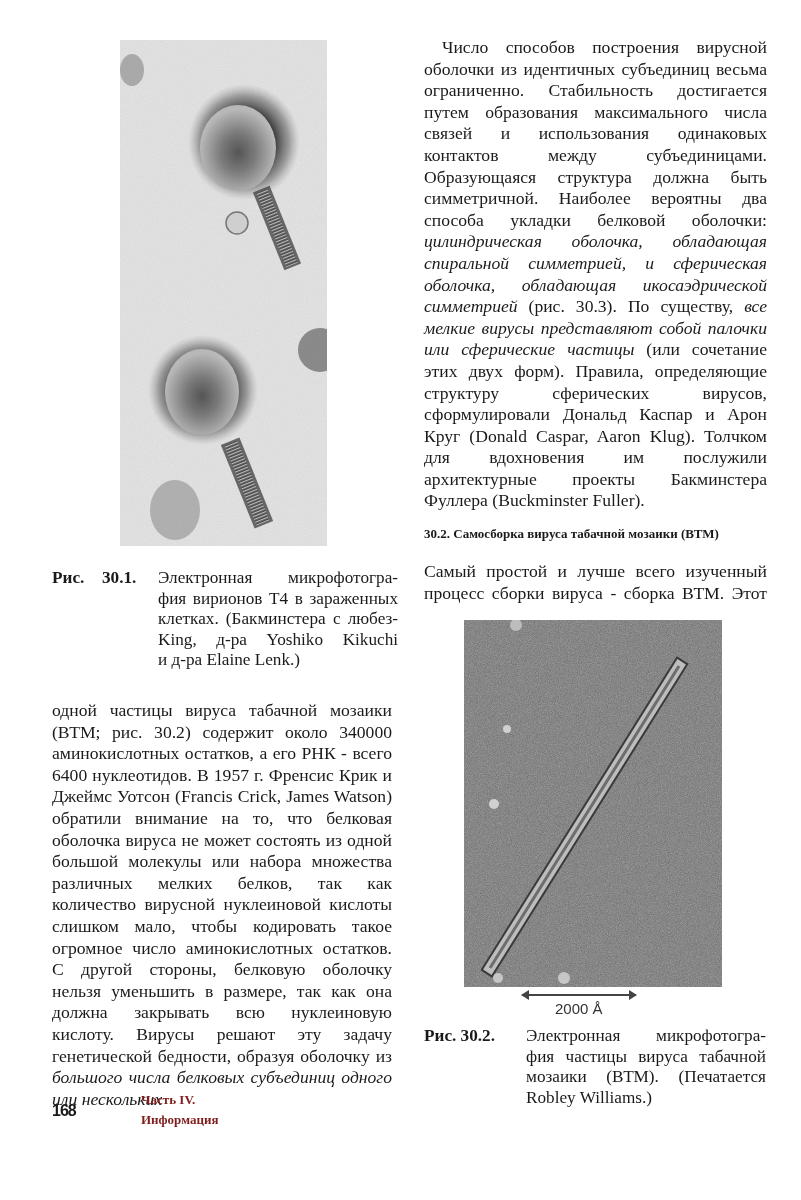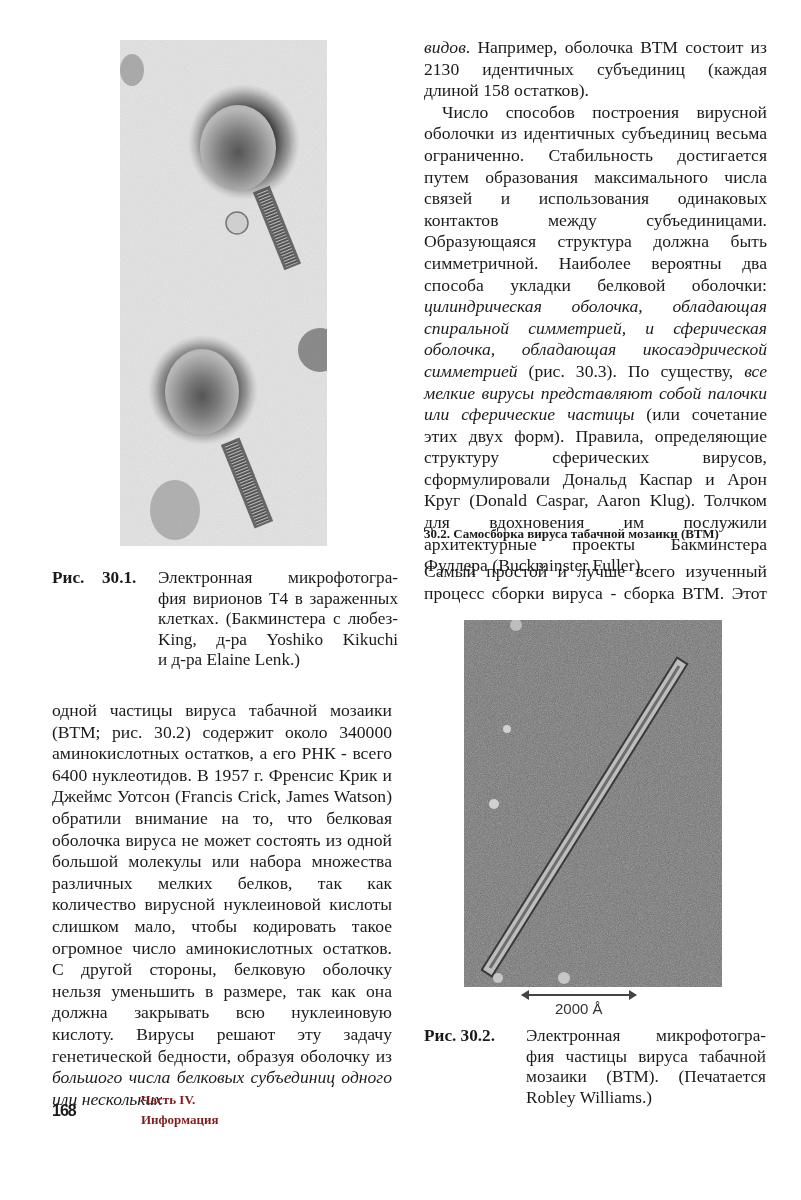--- a/index.html
+++ b/index.html
@@ -90,21 +90,20 @@
   <div class="just-last">клетках. (Бакминстера с любез-</div>
   <div class="just-last">King, д-ра Yoshiko Kikuchi</div>
   <div>и д-ра Elaine Lenk.)</div>
 </div>
 
 <div class="abs col" style="left:52px; top:700px; width:340px;">
   <p><span>одной частицы вируса табачной мозаики (ВТМ; рис. 30.2) содержит около 340000 аминокислотных остатков, а его РНК - всего 6400 нуклеотидов. В 1957 г. Френсис Крик и Джеймс Уотсон (Francis Crick, James Watson) обратили внимание на то, что белковая оболочка вируса не может состоять из одной большой молекулы или набора множества различных мелких белков, так как количество вирусной нуклеиновой кислоты слишком мало, чтобы кодировать такое огромное число аминокислотных остатков. С другой стороны, белковую оболочку нельзя уменьшить в размере, так как она должна закрывать всю нуклеиновую кислоту. Вирусы решают эту задачу генетической бедности, образуя оболочку из </span><i>большого числа белковых субъединиц одного или нескольких</i></p>
 </div>
 
 <div class="abs col" style="left:424px; top:37px; width:343px;">
-  <p><i>видов</i><span>. Например, оболочка ВТМ состоит из 2130 идентичных субъединиц (каждая длиной 158 остатков).</span></p>
   <p class="indent"><span>Число способов построения вирусной оболочки из идентичных субъединиц весьма ограниченно. Стабильность достигается путем образования максимального числа связей и использования одинаковых контактов между субъединицами. Образующаяся структура должна быть симметричной. Наиболее вероятны два способа укладки белковой оболочки: </span><i>цилиндрическая оболочка, обладающая спиральной симметрией, и сферическая оболочка, обладающая икосаэдрической симметрией</i><span> (рис. 30.3). По существу, </span><i>все мелкие вирусы представляют собой палочки или сферические частицы</i><span> (или сочетание этих двух форм). Правила, определяющие структуру сферических вирусов, сформулировали Дональд Каспар и Арон Круг (Donald Caspar, Aaron Klug). Толчком для вдохновения им послужили архитектурные проекты Бакминстера Фуллера (Buckminster Fuller).</span></p>
 </div>
 
 <div class="abs heading" style="left:424px; top:519px; width:343px; text-align:justify;">30.2. Самосборка вируса табачной мозаики (ВТМ)</div>
 
 <div class="abs col" style="left:424px; top:561px; width:343px;">
   <p style="text-align-last:justify;">Самый простой и лучше всего изученный процесс сборки вируса - сборка ВТМ. Этот</p>
 </div>
 
 <div id="fig2" class="abs">

